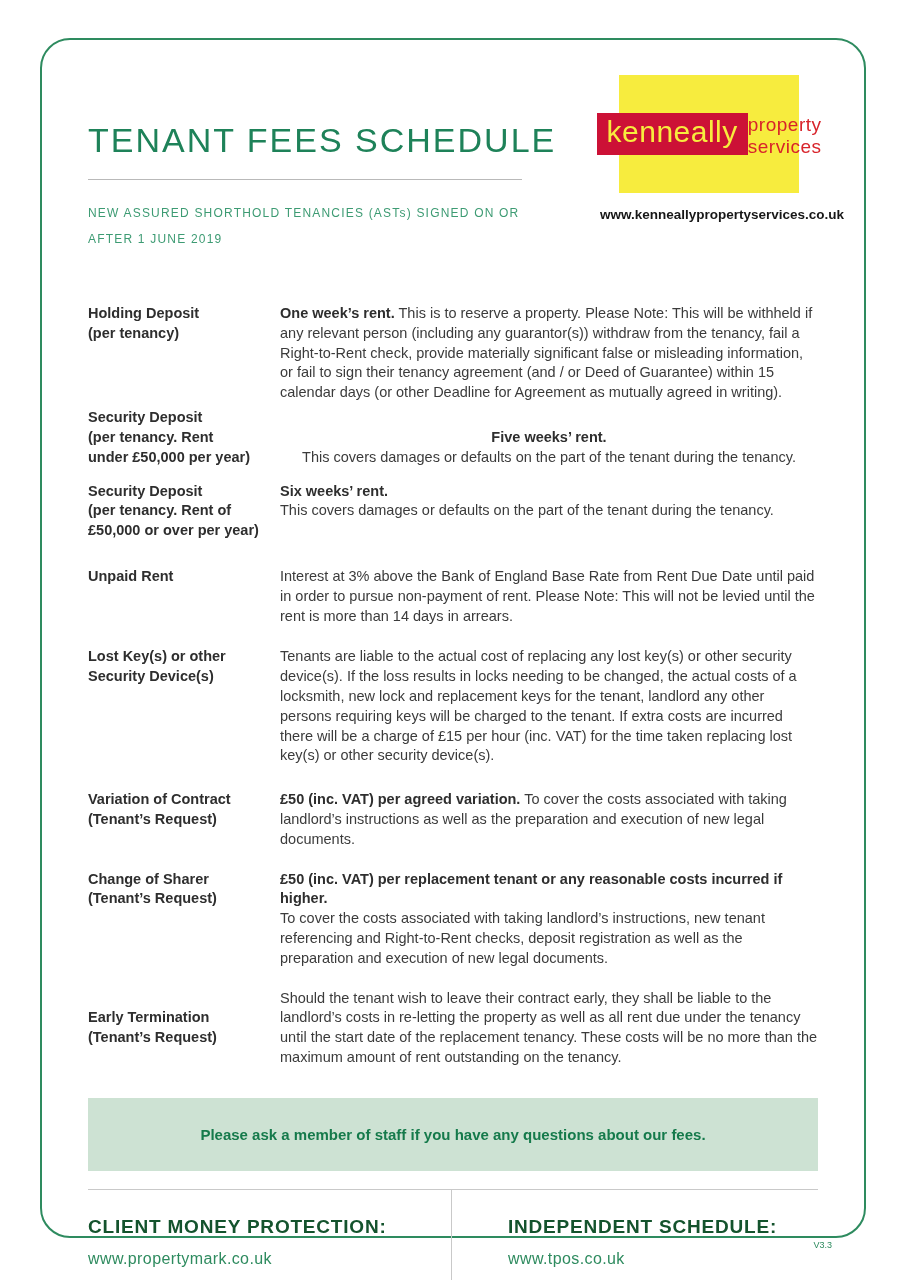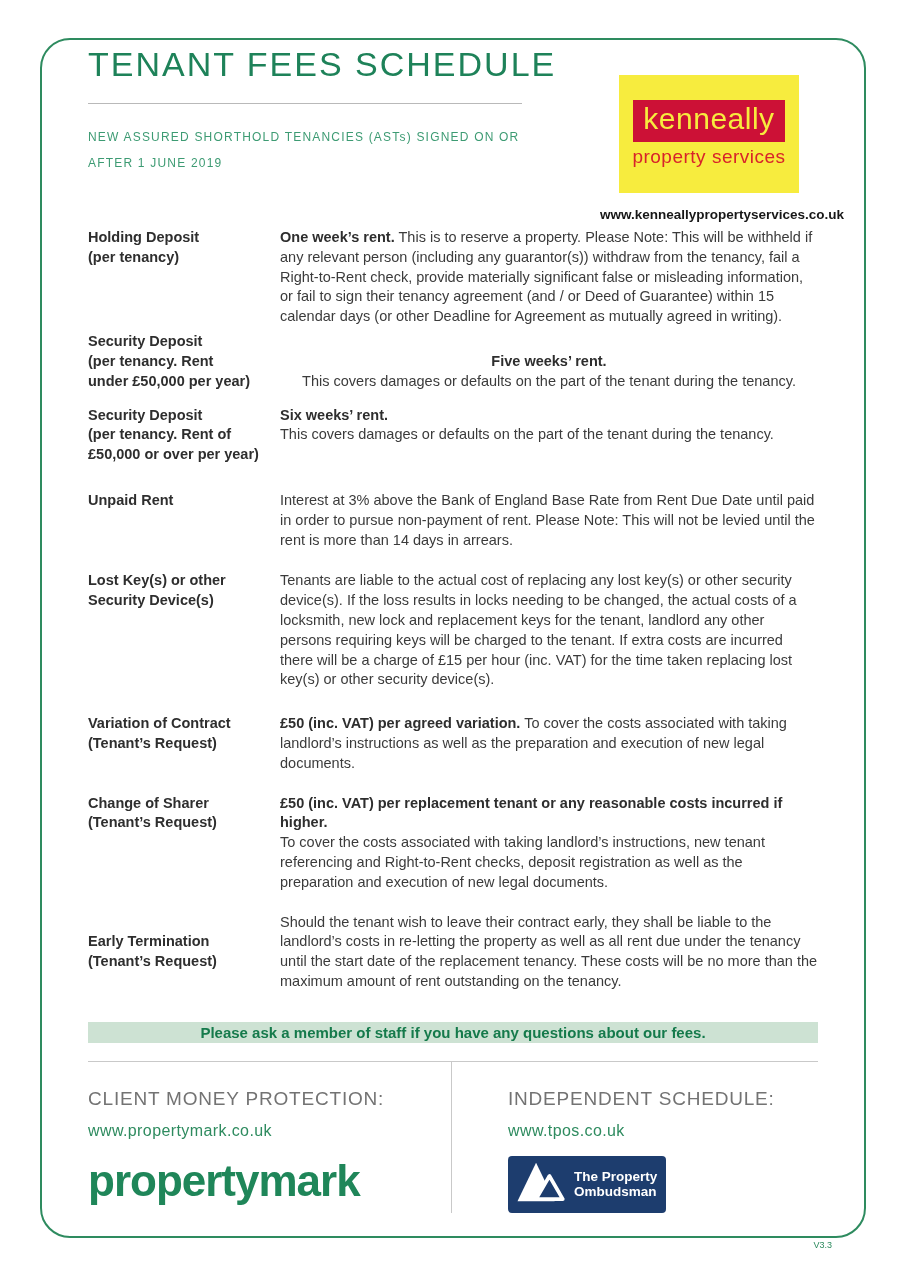--- a/index.html
+++ b/index.html
@@ -23,21 +23,21 @@
   }
 
   .content {
     position: absolute;
     left: 88px; top: 0;
     width: 730px;
   }
 
   
   .doc-title {
-    margin-top: 44px;
+    margin-top: 120px;
     font-size: 34px;
     line-height: 40px;
     font-weight: 400;
     letter-spacing: 2px;
     color: #1E8259;
   }
   .title-divider {
     margin-top: 19px;
     width: 434px;
     border: none;
@@ -59,21 +59,21 @@
     top: 75px; right: 88px;
     width: 218px;
     text-align: center;
   }
   .k-logo {
     width: 180px;
     height: 118px;
     margin: 0 auto;
     background: #F7EC3E;
     display: flex;
-    flex-direction: column;
+    flex-direction: row;
     align-items: center;
     justify-content: center;
   }
   .k-badge {
     background: #CC1136;
     color: #F7EC3E;
     font-size: 30px;
     font-weight: 400;
     padding: 2px 10px 6px 10px;
     letter-spacing: 0.5px;
@@ -124,21 +124,21 @@
   .fee-row:nth-child(2) .fee-value { padding-top: 20px; text-align: center; }
   .fee-row:nth-child(2) .fee-bold,
   .fee-row:nth-child(3) .fee-bold,
   .fee-row:nth-child(7) .fee-bold { display: block; }
 
   
   .notice-banner {
     margin-top: 30px;
     background: #CDE2D3;
     text-align: center;
-    padding: 2px 8px;
+    padding: 28px 8px;
     font-size: 15px;
     font-weight: 700;
     color: #157A4B;
   }
 
   
   .footer-cols {
     margin-top: 18px;
     border-top: 1px solid #c9c9c9;
     display: flex;
@@ -151,22 +151,22 @@
     padding-top: 26px;
   }
   .f-right {
     flex: 1;
     padding-left: 56px;
     padding-top: 26px;
   }
   .f-heading {
     font-size: 19px;
     letter-spacing: 0.8px;
-    color: #737373;
-    font-weight: 400;
+    color: #14532d;
+    font-weight: 700;
   }
   .f-url {
     display: inline-block;
     margin-top: 12px;
     font-size: 16px;
     color: #2E8B5F;
     text-decoration: none;
     letter-spacing: 0.4px;
   }
   .propertymark-logo {

